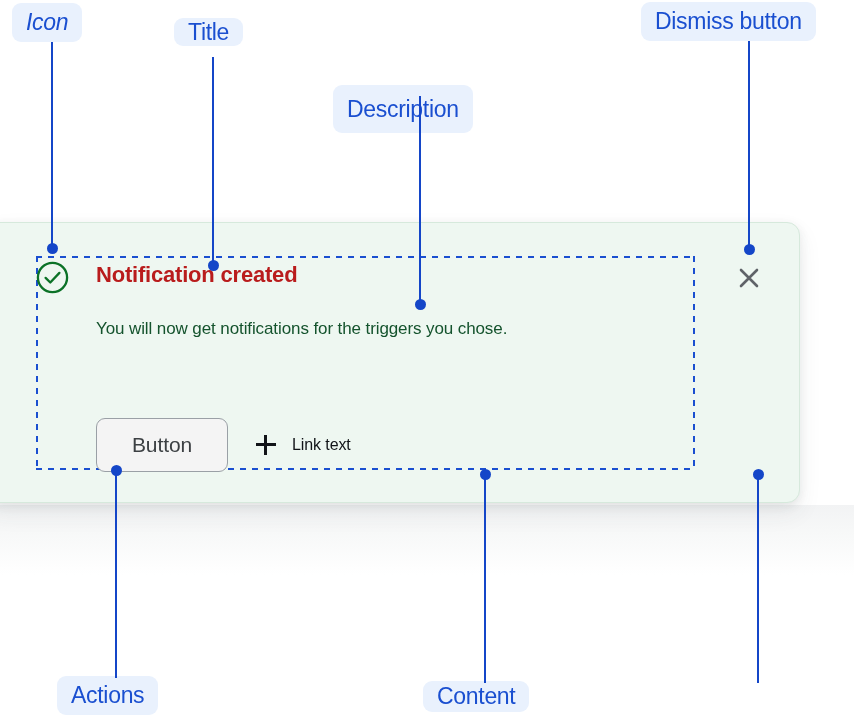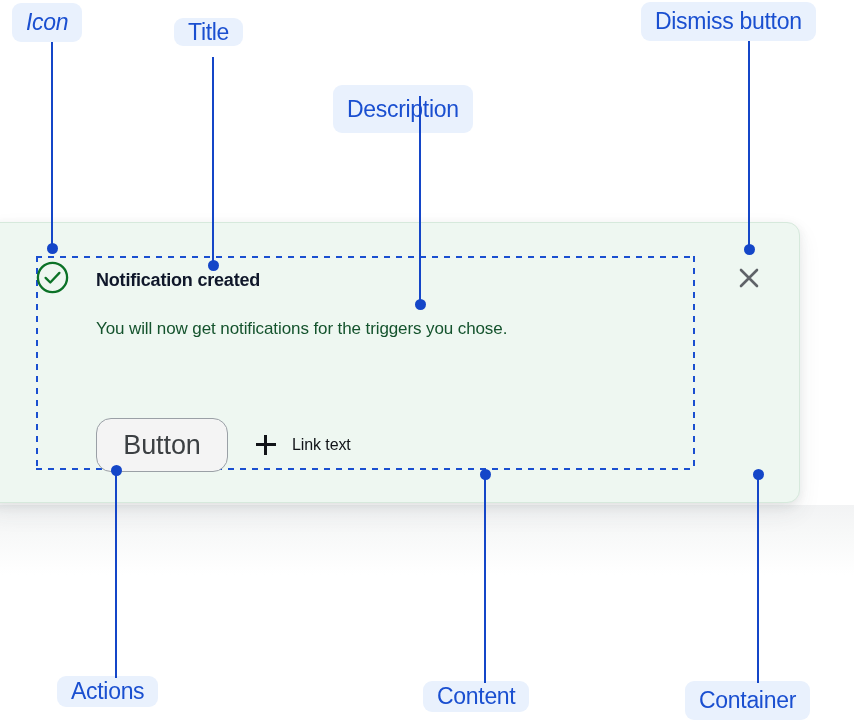--- a/index.html
+++ b/index.html
@@ -76,24 +76,24 @@
     top: 261px;
     width: 33px;
     height: 33px;
   }
   .status-icon svg { display: block; }
 
   
   .toast-title {
     position: absolute;
     left: 96px;
-    top: 270px;
-    font-size: 18px;
+    top: 262px;
+    font-size: 22px;
     font-weight: bold;
-    color: #0f172a;
+    color: #b91c1c;
     letter-spacing: -0.2px;
     white-space: nowrap;
   }
 
   
   .toast-description {
     position: absolute;
     left: 96px;
     top: 309px;
     width: 600px;
@@ -111,24 +111,24 @@
     height: 54px;
     display: flex;
     align-items: center;
   }
   .action-button {
     width: 132px;
     height: 54px;
     box-sizing: border-box;
     background: #f4f4f4;
     border: 1px solid #9aa0a6;
-    border-radius: 15px;
+    border-radius: 9px;
     color: #3c4043;
     font-family: "Liberation Sans", sans-serif;
-    font-size: 27px;
+    font-size: 21px;
     letter-spacing: -0.1px;
     cursor: pointer;
     display: flex;
     align-items: center;
     justify-content: center;
   }
   .action-link {
     display: flex;
     align-items: center;
     margin-left: 28px;
@@ -247,25 +247,24 @@
   <div class="leader-dot" style="left:207.7px; top:260px;"></div>
 
   <div class="anno-badge" style="left:333px; top:57px; height:48px;margin-top:28px;">Description</div>
   <div class="leader-line" style="left:419px; top:96px; height:207px;"></div>
   <div class="leader-dot" style="left:414.7px; top:299px;"></div>
 
   <div class="anno-badge" style="left:641px; top:2px; height:39px;">Dismiss button</div>
   <div class="leader-line" style="left:748px; top:41px; height:208px;"></div>
   <div class="leader-dot" style="left:743.7px; top:244px;"></div>
 
-  <div class="anno-badge" style="left:57px; top:676px; height:31px;">Actions</div>
+  <div class="anno-badge" style="left:57px; top:676px; height:39px;">Actions</div>
   <div class="leader-line" style="left:115px; top:470px; height:208px;"></div>
   <div class="leader-dot" style="left:110.7px; top:465px;"></div>
 
   <div class="anno-badge" style="left:423px; top:681px; height:31px;">Content</div>
   <div class="leader-line" style="left:484px; top:474px; height:209px;"></div>
   <div class="leader-dot" style="left:479.7px; top:469px;"></div>
 
-  <div class="anno-badge" style="left:685px; top:681px; height:39px;">Container</div>
   <div class="leader-line" style="left:757px; top:474px; height:209px;"></div>
   <div class="leader-dot" style="left:752.7px; top:469px;"></div>
 
 </div>
 
 </body></html>

